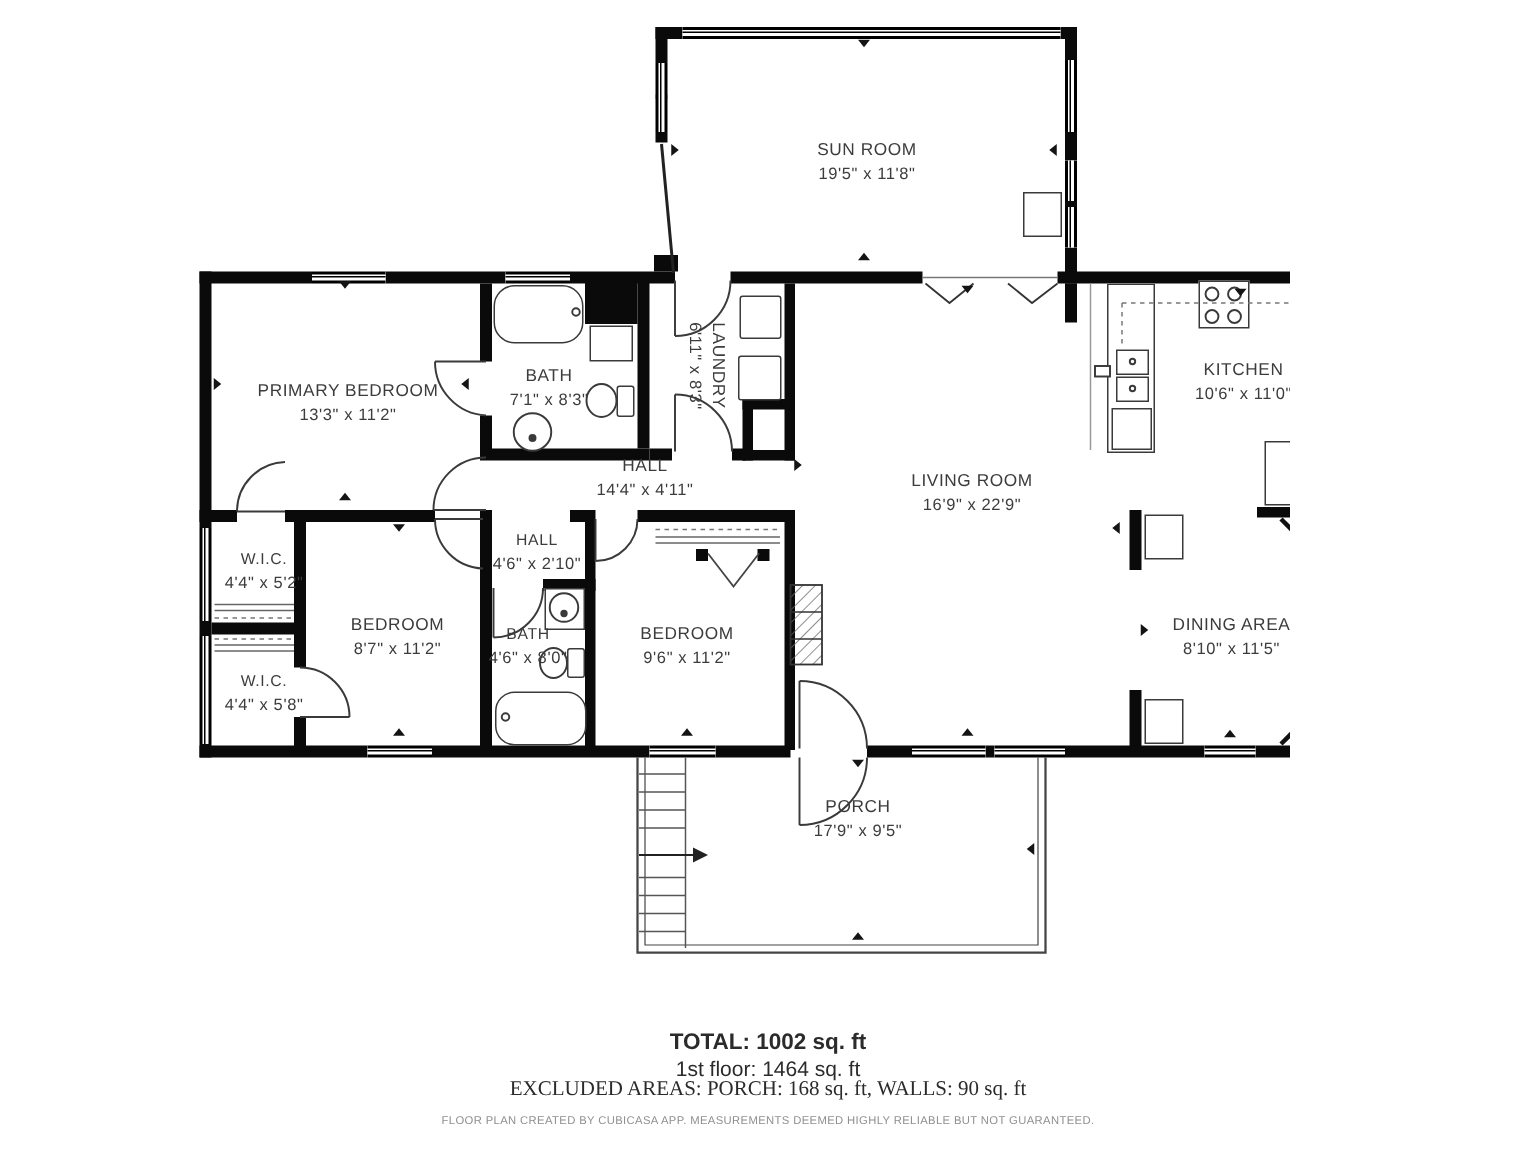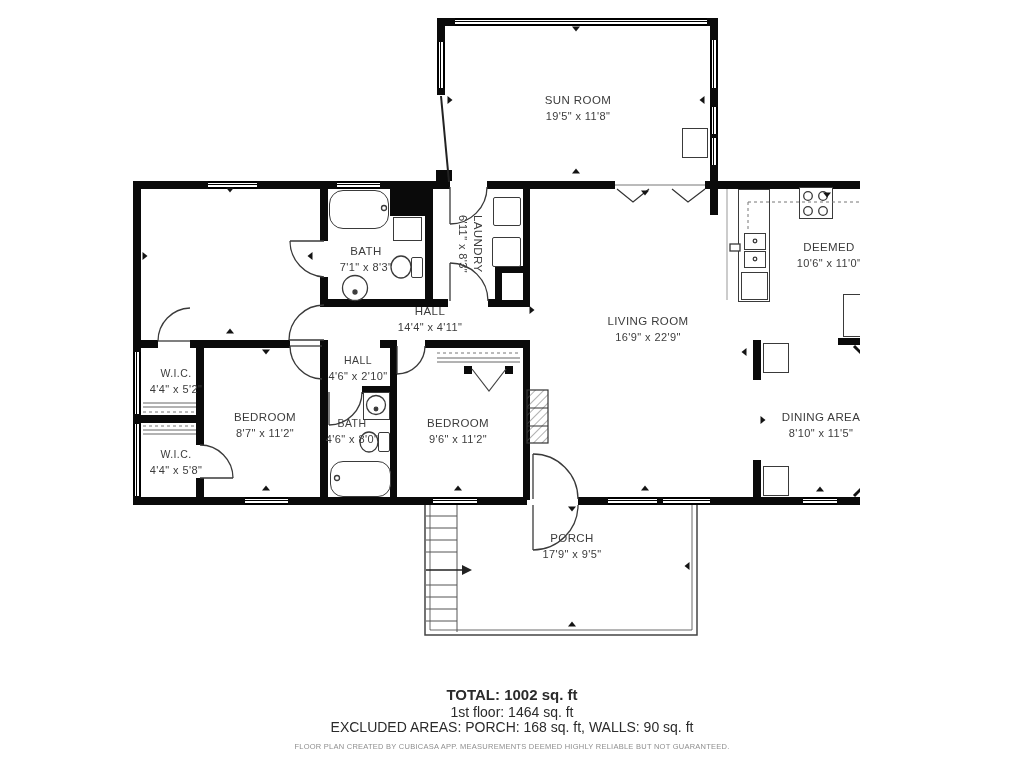--- a/index.html
+++ b/index.html
@@ -19,21 +19,21 @@
   .rl .nm,.rl .dm{display:block;}
   .rl.vert{writing-mode:vertical-rl;line-height:15px;}
   .tk{position:absolute;width:0;height:0;transform:translate(-50%,-50%);z-index:5;}
   .tk.u{border-left:4px solid transparent;border-right:4px solid transparent;border-bottom:5px solid #141414;}
   .tk.d{border-left:4px solid transparent;border-right:4px solid transparent;border-top:5px solid #141414;}
   .tk.l{border-top:4px solid transparent;border-bottom:4px solid transparent;border-right:5px solid #141414;}
   .tk.r{border-top:4px solid transparent;border-bottom:4px solid transparent;border-left:5px solid #141414;}
   .ft{position:absolute;left:0;width:1024px;text-align:center;color:#2b2b2b;z-index:6;}
   #ft-total{top:686px;font-size:15px;font-weight:bold;}
   #ft-floor{top:704px;font-size:14px;}
-  #ft-excl{top:719px;font-size:14px;}
+  #ft-excl{top:719px;font-size:14px;font-family:Liberation Serif, serif;}
   #ft-disc{top:742px;font-size:7.5px;color:#8f8f8f;letter-spacing:.25px;}
   svg{position:absolute;left:0;top:0;z-index:4;}
 </style>
 </head>
 <body>
 
 <div id="canvas">
 
   <div id="geo">
       <div class="wall" style="left: 133px; top: 181px; width: 75px; height: 8px;"></div>
@@ -264,34 +264,38 @@
       <line x1="748" y1="202" x2="878" y2="202"></line>
       <line x1="748" y1="202" x2="748" y2="232"></line>
     </g>
     <line x1="727" y1="189" x2="727" y2="300" stroke="#999" stroke-width="1"></line>
   </svg>
 
   <div class="rl" style="left:578px;top:108px">
     <span class="nm">SUN ROOM</span>
     <span class="dm">19'5" x 11'8"</span>
   </div>
+  <div class="rl" style="left:232px;top:269px">
+    <span class="nm">PRIMARY BEDROOM</span>
+    <span class="dm">13'3" x 11'2"</span>
+  </div>
   <div class="rl" style="left:366px;top:259px">
     <span class="nm">BATH</span>
     <span class="dm">7'1" x 8'3"</span>
   </div>
   <div class="rl vert" style="left:470px;top:244px">
     <span class="nm">LAUNDRY</span>
     <span class="dm">6'11" x 8'3"</span>
   </div>
   <div class="rl" style="left:430px;top:319px">
     <span class="nm">HALL</span>
     <span class="dm">14'4" x 4'11"</span>
   </div>
   <div class="rl" style="left:829px;top:255px">
-    <span class="nm">DEEMED</span>
+    <span class="nm">KITCHEN</span>
     <span class="dm">10'6" x 11'0"</span>
   </div>
   <div class="rl" style="left:648px;top:329px">
     <span class="nm">LIVING ROOM</span>
     <span class="dm">16'9" x 22'9"</span>
   </div>
   <div class="rl" style="left:176px;top:381px;font-size:10.5px">
     <span class="nm">W.I.C.</span>
     <span class="dm">4'4" x 5'2"</span>
   </div>

